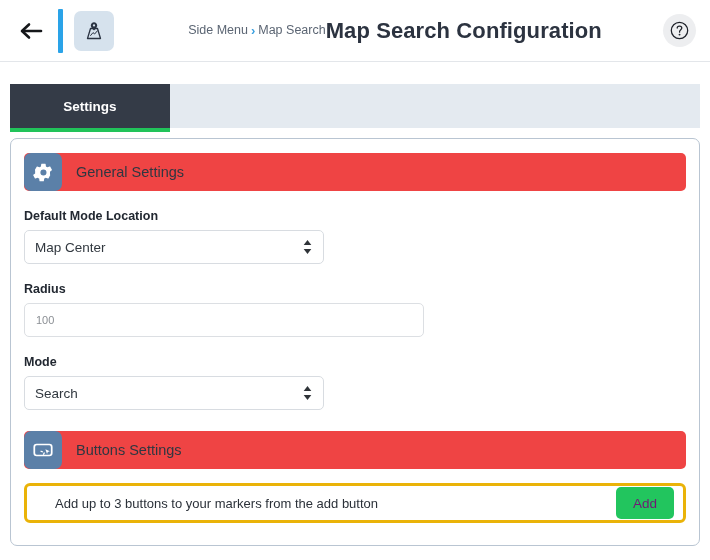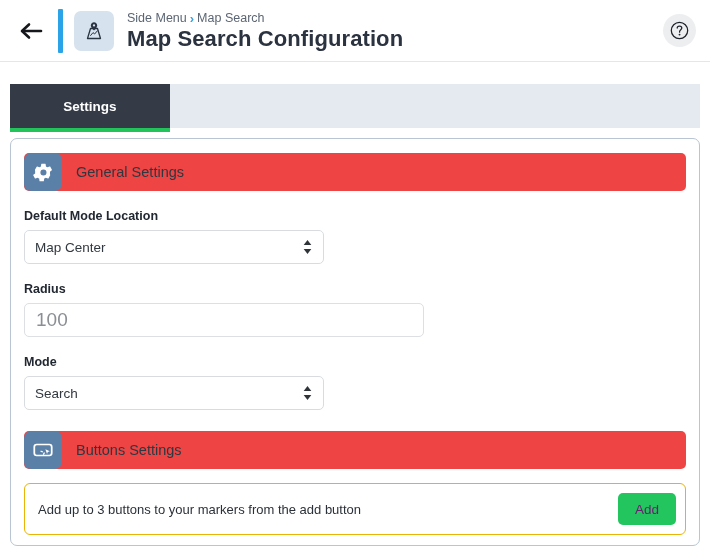--- a/index.html
+++ b/index.html
@@ -55,21 +55,21 @@
     justify-content: center;
     margin-left: 11px;
     flex: 0 0 auto;
     color: #2b3443;
   }
   .app-icon svg { display: block; }
 
   .titles {
     margin-left: 13px;
     display: flex;
-    flex-direction: column;
+    flex-direction: row;
     justify-content: center;
     flex: 1 1 auto;
     min-width: 0;
   }
 
   .breadcrumb {
     font-size: 12.5px;
     color: #5b6573;
     line-height: 15px;
     white-space: nowrap;
@@ -217,40 +217,40 @@
     color: #2f3439;
   }
   .select-arrows svg { display: block; }
 
   .text-input {
     width: 400px;
     height: 34px;
     border: 1px solid #dcdfe3;
     border-radius: 5px;
     background: #ffffff;
-    font-size: 19px;
+    font-size: 11px;
     color: #31383f;
     padding: 0 11px;
     font-family: "Liberation Sans", sans-serif;
     outline: none;
   }
   .text-input::placeholder { color: #8b8f94; }
 
   .section-head.buttons-head { margin-top: 21px; }
 
   
   .info-row {
     margin-top: 14px;
-    border: 1px solid #eab308;
+    border: 3px solid #eab308;
     border-radius: 6px;
-    height: 52px;
+    height: 40px;
     display: flex;
     align-items: center;
     justify-content: space-between;
-    padding: 0 9px 0 13px;
+    padding: 0 9px 0 28px;
     background: #ffffff;
   }
   .info-text {
     font-size: 13px;
     color: #2b3139;
   }
   .add-btn {
     background: #22c55e;
     color: #701a75;
     border: none;

